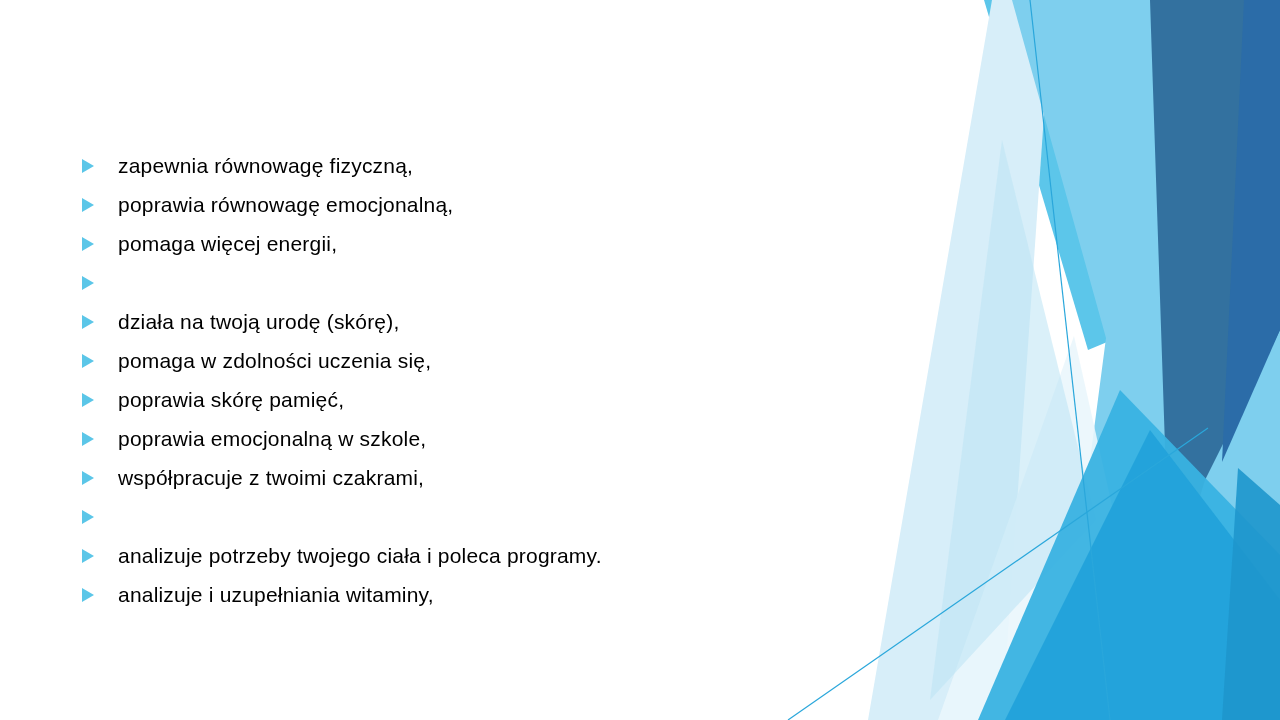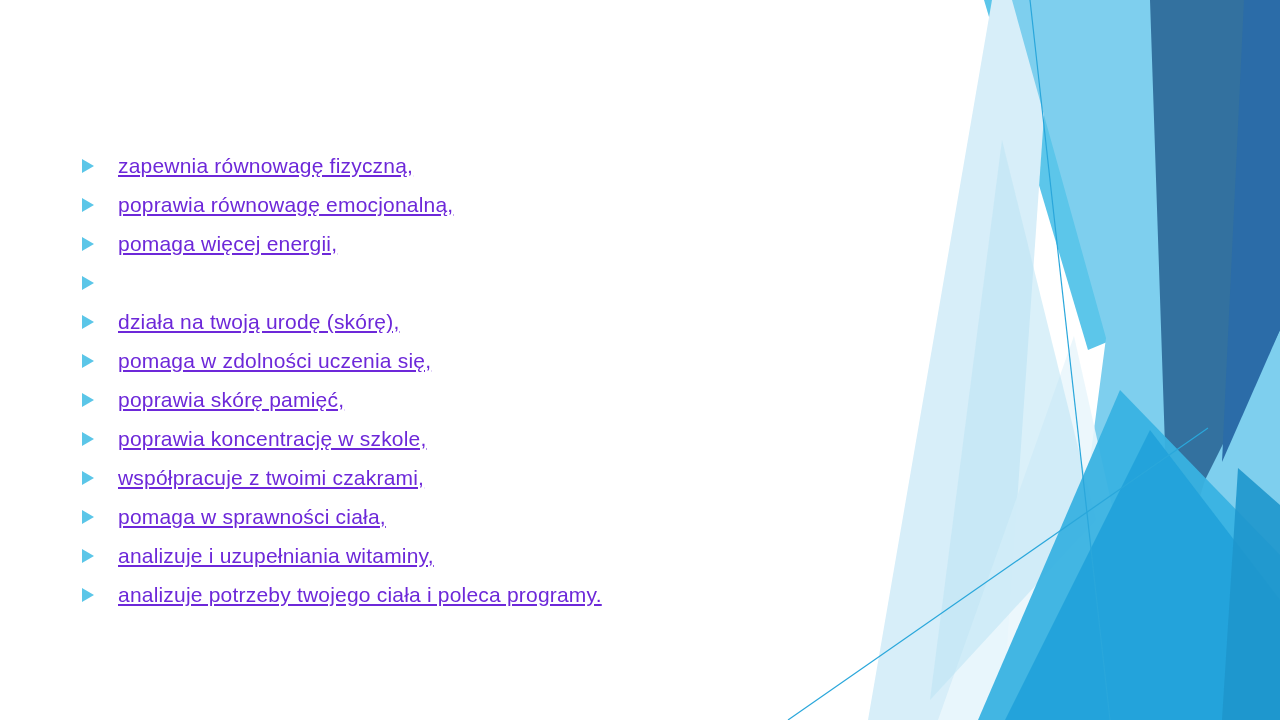--- a/index.html
+++ b/index.html
@@ -33,23 +33,22 @@
     width: 0; height: 0;
     border-top: 7px solid transparent;
     border-bottom: 7px solid transparent;
     border-left: 12px solid #5BC6E8;
     flex: 0 0 auto;
     margin-right: 24px;
   }
   .bullet-text {
     font-size: 21px;
     letter-spacing: 0.2px;
-    color: #6d28d9;
+    color: #000000;
     white-space: nowrap;
-    text-decoration: underline;
   }
 </style>
 </head>
 <body>
 
 <div class="slide">
 
   <svg class="bg-svg" viewBox="0 0 1280 720" preserveAspectRatio="none">
 
     <polygon points="984,0 1014,0 1112,340 1088,350" fill="#5cc6ea"></polygon>
@@ -100,33 +99,32 @@
       <li class="bullet-item">
       <span class="bullet-tri"></span>
       <span class="bullet-text">pomaga w zdolności uczenia się,</span>
     </li>
       <li class="bullet-item">
       <span class="bullet-tri"></span>
       <span class="bullet-text">poprawia skórę pamięć,</span>
     </li>
       <li class="bullet-item">
       <span class="bullet-tri"></span>
-      <span class="bullet-text">poprawia koncentrację w szkole,</span>
+      <span class="bullet-text">poprawia emocjonalną w szkole,</span>
     </li>
       <li class="bullet-item">
       <span class="bullet-tri"></span>
       <span class="bullet-text">współpracuje z twoimi czakrami,</span>
     </li>
       <li class="bullet-item">
       <span class="bullet-tri"></span>
-      <span class="bullet-text">pomaga w sprawności ciała,</span>
+    </li>
+      <li class="bullet-item">
+      <span class="bullet-tri"></span>
+      <span class="bullet-text">analizuje potrzeby twojego ciała i poleca programy.</span>
     </li>
       <li class="bullet-item">
       <span class="bullet-tri"></span>
       <span class="bullet-text">analizuje i uzupełniania witaminy,</span>
-    </li>
-      <li class="bullet-item">
-      <span class="bullet-tri"></span>
-      <span class="bullet-text">analizuje potrzeby twojego ciała i poleca programy.</span>
     </li>
     </ul>
 
 </div>
 
 </body></html>

